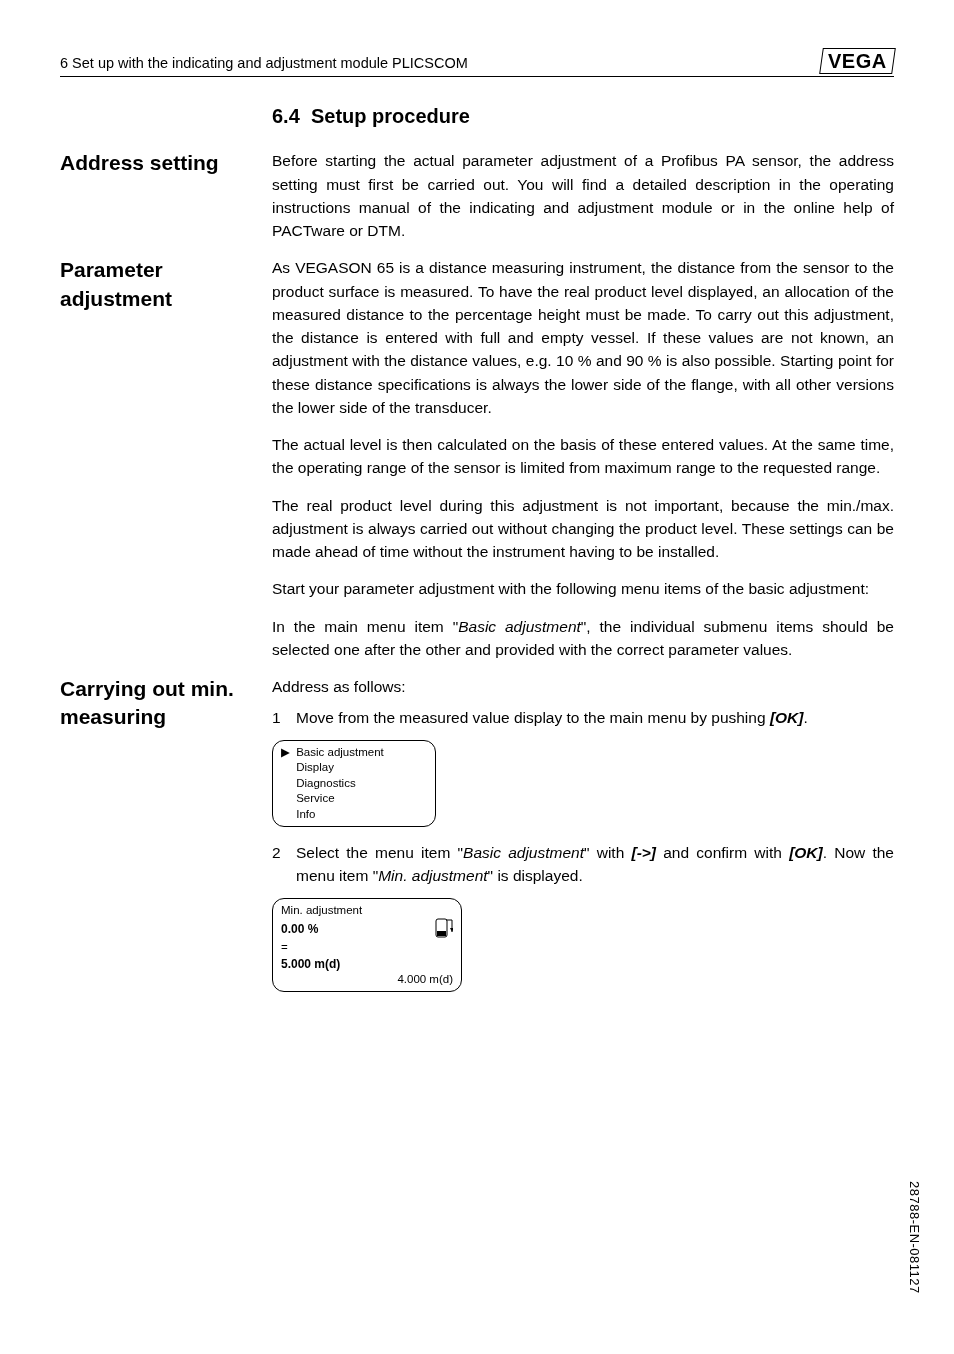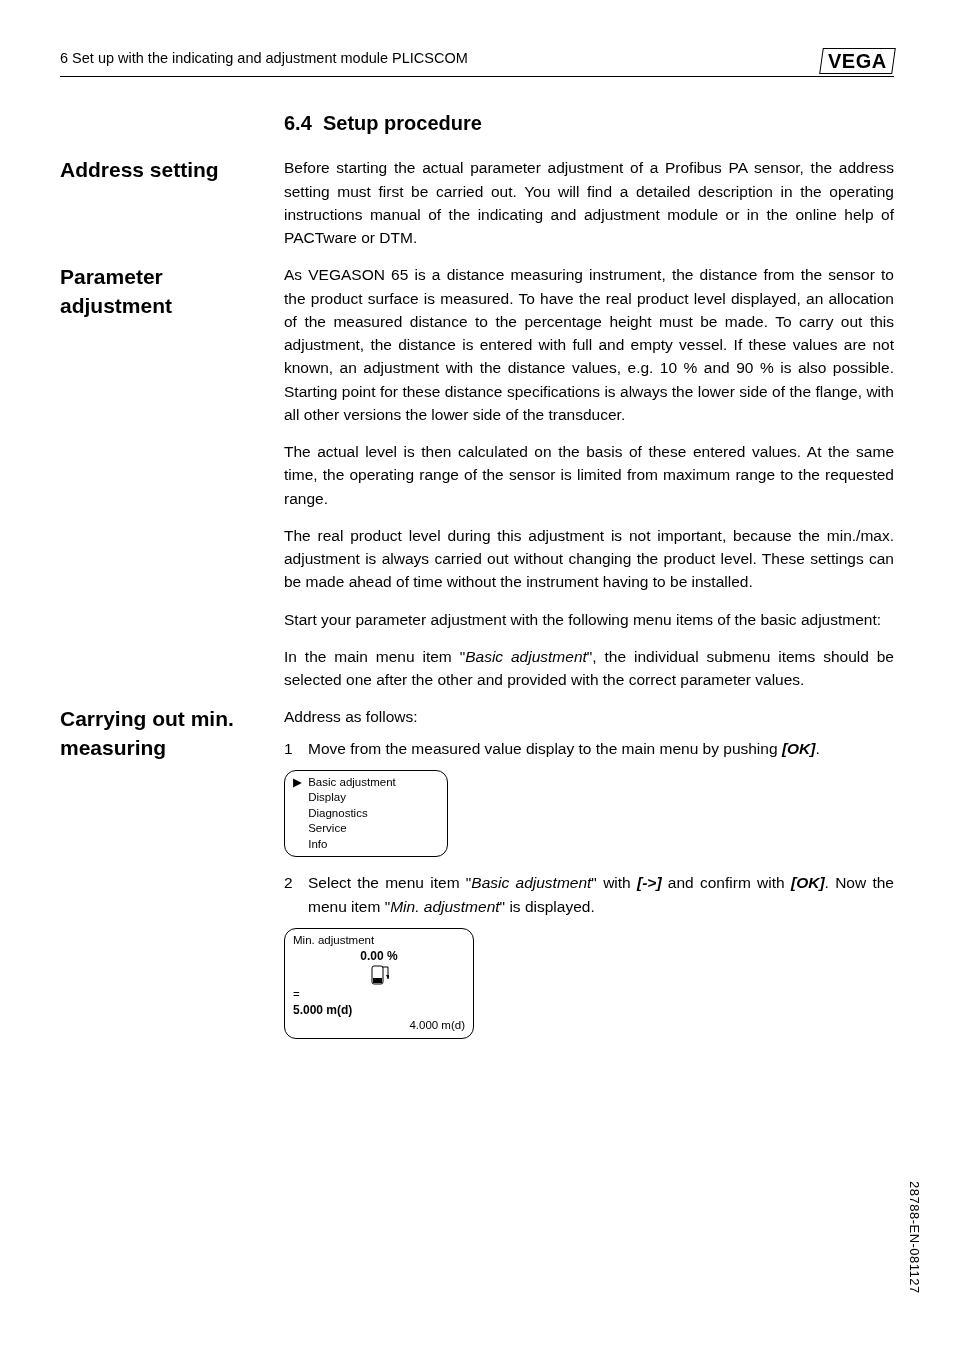--- a/index.html
+++ b/index.html
@@ -17,23 +17,24 @@
   }
   .page {
     padding: 48px 60px 0 60px;
     box-sizing: border-box;
     height: 100%;
     position: relative;
   }
   .header-row {
     display: flex;
     justify-content: space-between;
+    align-items: flex-end;
     border-bottom: 1px solid #000;
     padding-bottom: 2px;
-    margin-bottom: 31px;
+    margin-bottom: 24px;
   }
   .header-left {
     font-size: 14.5px;
   }
   .logo-wrap {
     border: 1px solid #000;
     padding: 2px 6px 2px 6px;
     display: inline-block;
     transform: skewX(-8deg);
     line-height: 1;
@@ -42,21 +43,21 @@
     font-family: Arial, sans-serif;
     font-weight: bold;
     font-size: 20px;
     letter-spacing: 0.5px;
     display: inline-block;
     transform: skewX(8deg);
   }
   .content {
     display: grid;
     grid-template-columns: 200px 1fr;
-    column-gap: 24px;
+    column-gap: 12px;
   }
   .left-col {
     font-weight: bold;
     font-size: 21px;
     line-height: 1.35;
   }
   .right-col {}
   h2.section-title {
     font-size: 20px;
     font-weight: bold;
@@ -89,21 +90,21 @@
     font-size: 11.5px;
     line-height: 1.35;
     margin: 0 0 14px 0;
     box-sizing: border-box;
   }
   .menu-box .row { white-space: pre; }
   .menu-box .tri { display:inline-block; width:12px; }
   .lcd-box { width:190px; }
   .lcd-top { font-size:11.5px; }
   .lcd-bold { font-weight: bold; font-size: 12px; }
-  .lcd-row { display:flex; align-items:center; justify-content:center;flex-direction:column; }
+  .lcd-row { display:flex; align-items:center; justify-content:space-between; }
   .tank-icon svg { display:block; }
   .lcd-foot { text-align:right; font-size:11.5px; }
   .footer-row {
     position: absolute;
     left: 60px;
     right: 60px;
     bottom: 40px;
     border-top: 1px solid #000;
     padding-top: 4px;
     display: flex;

